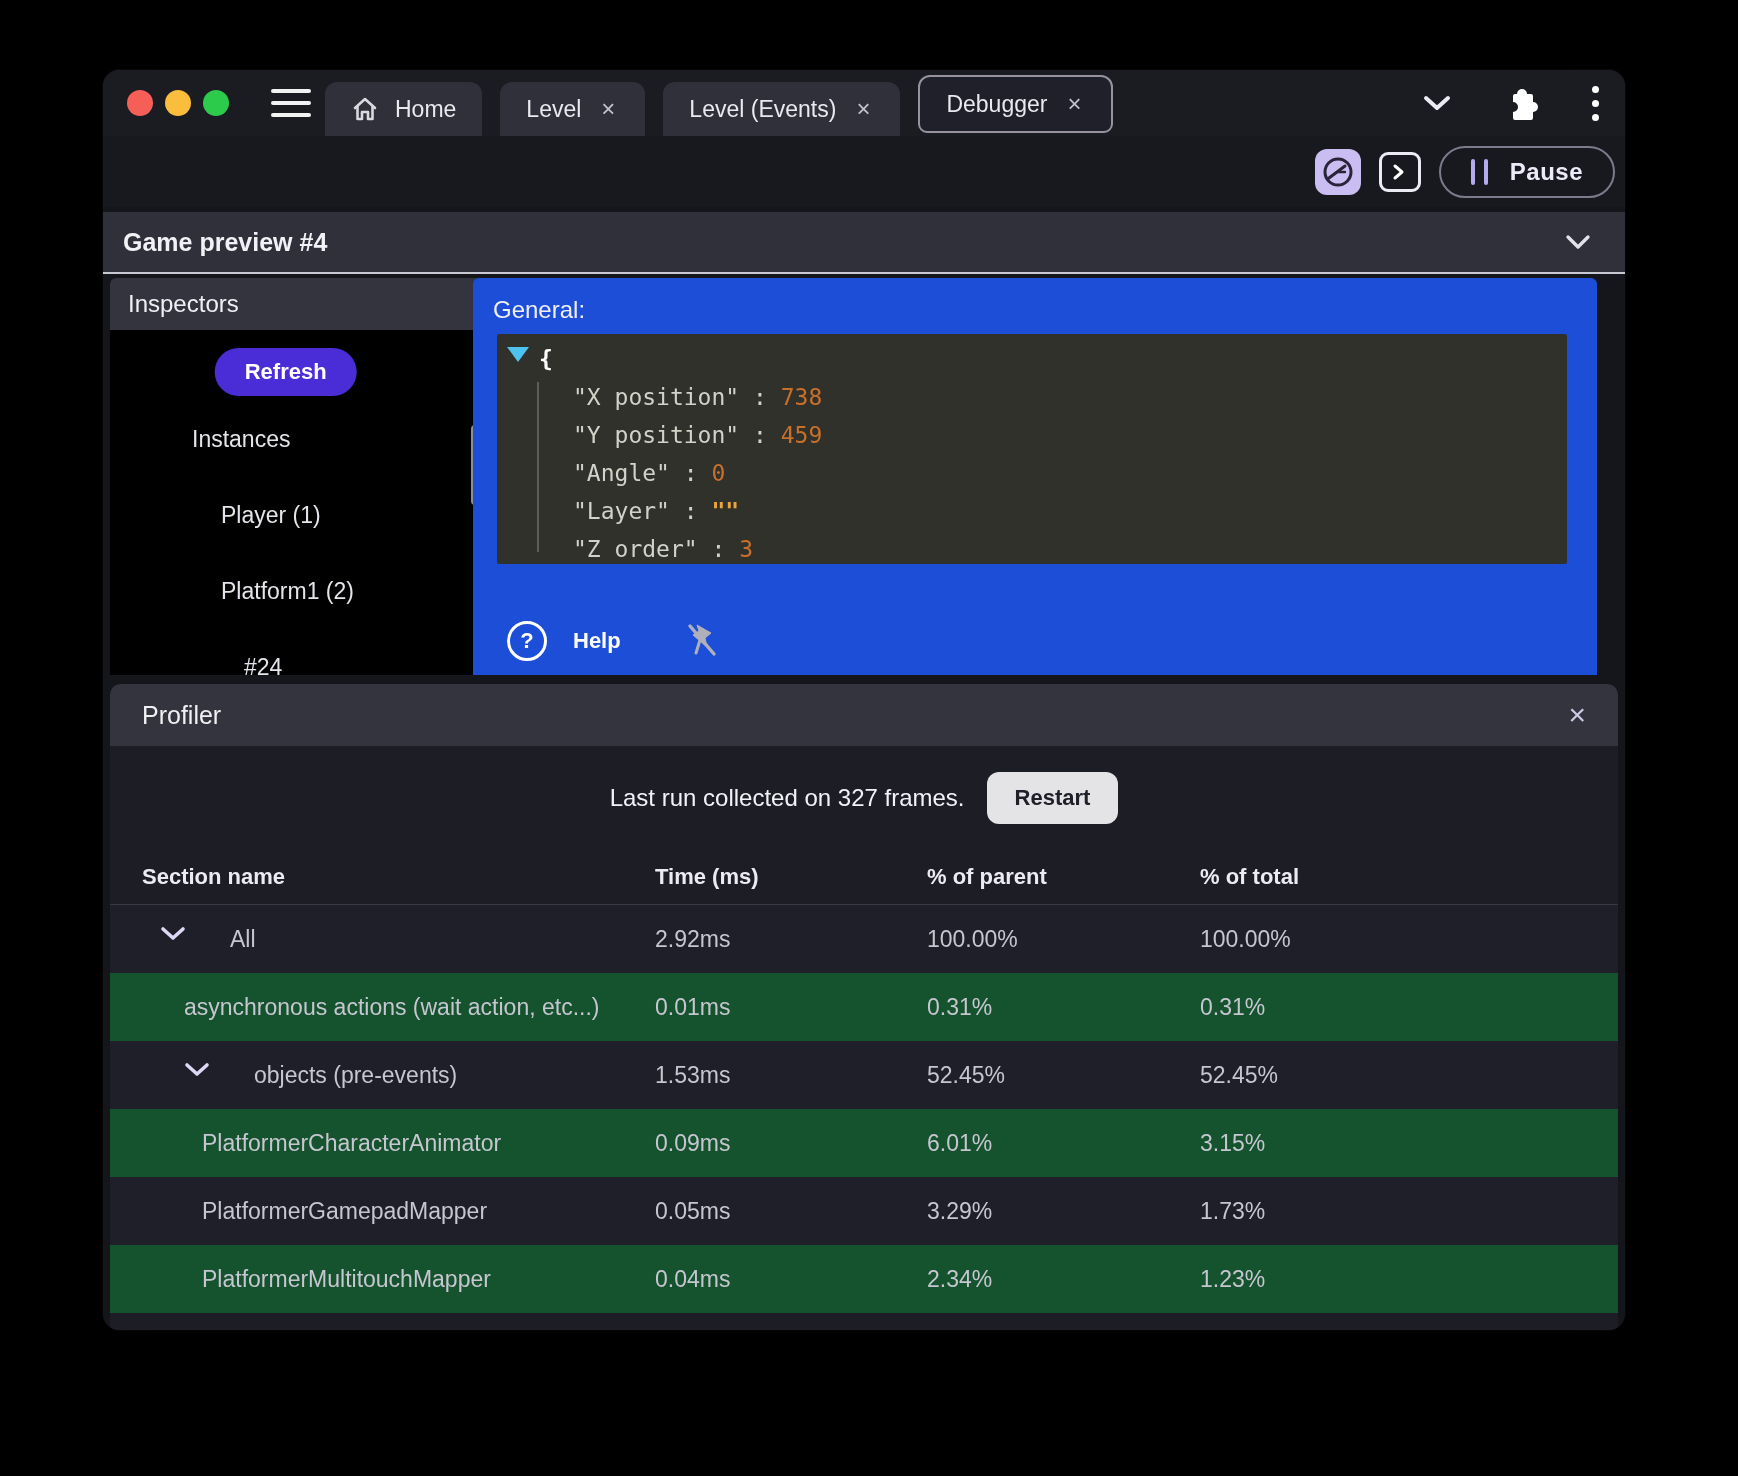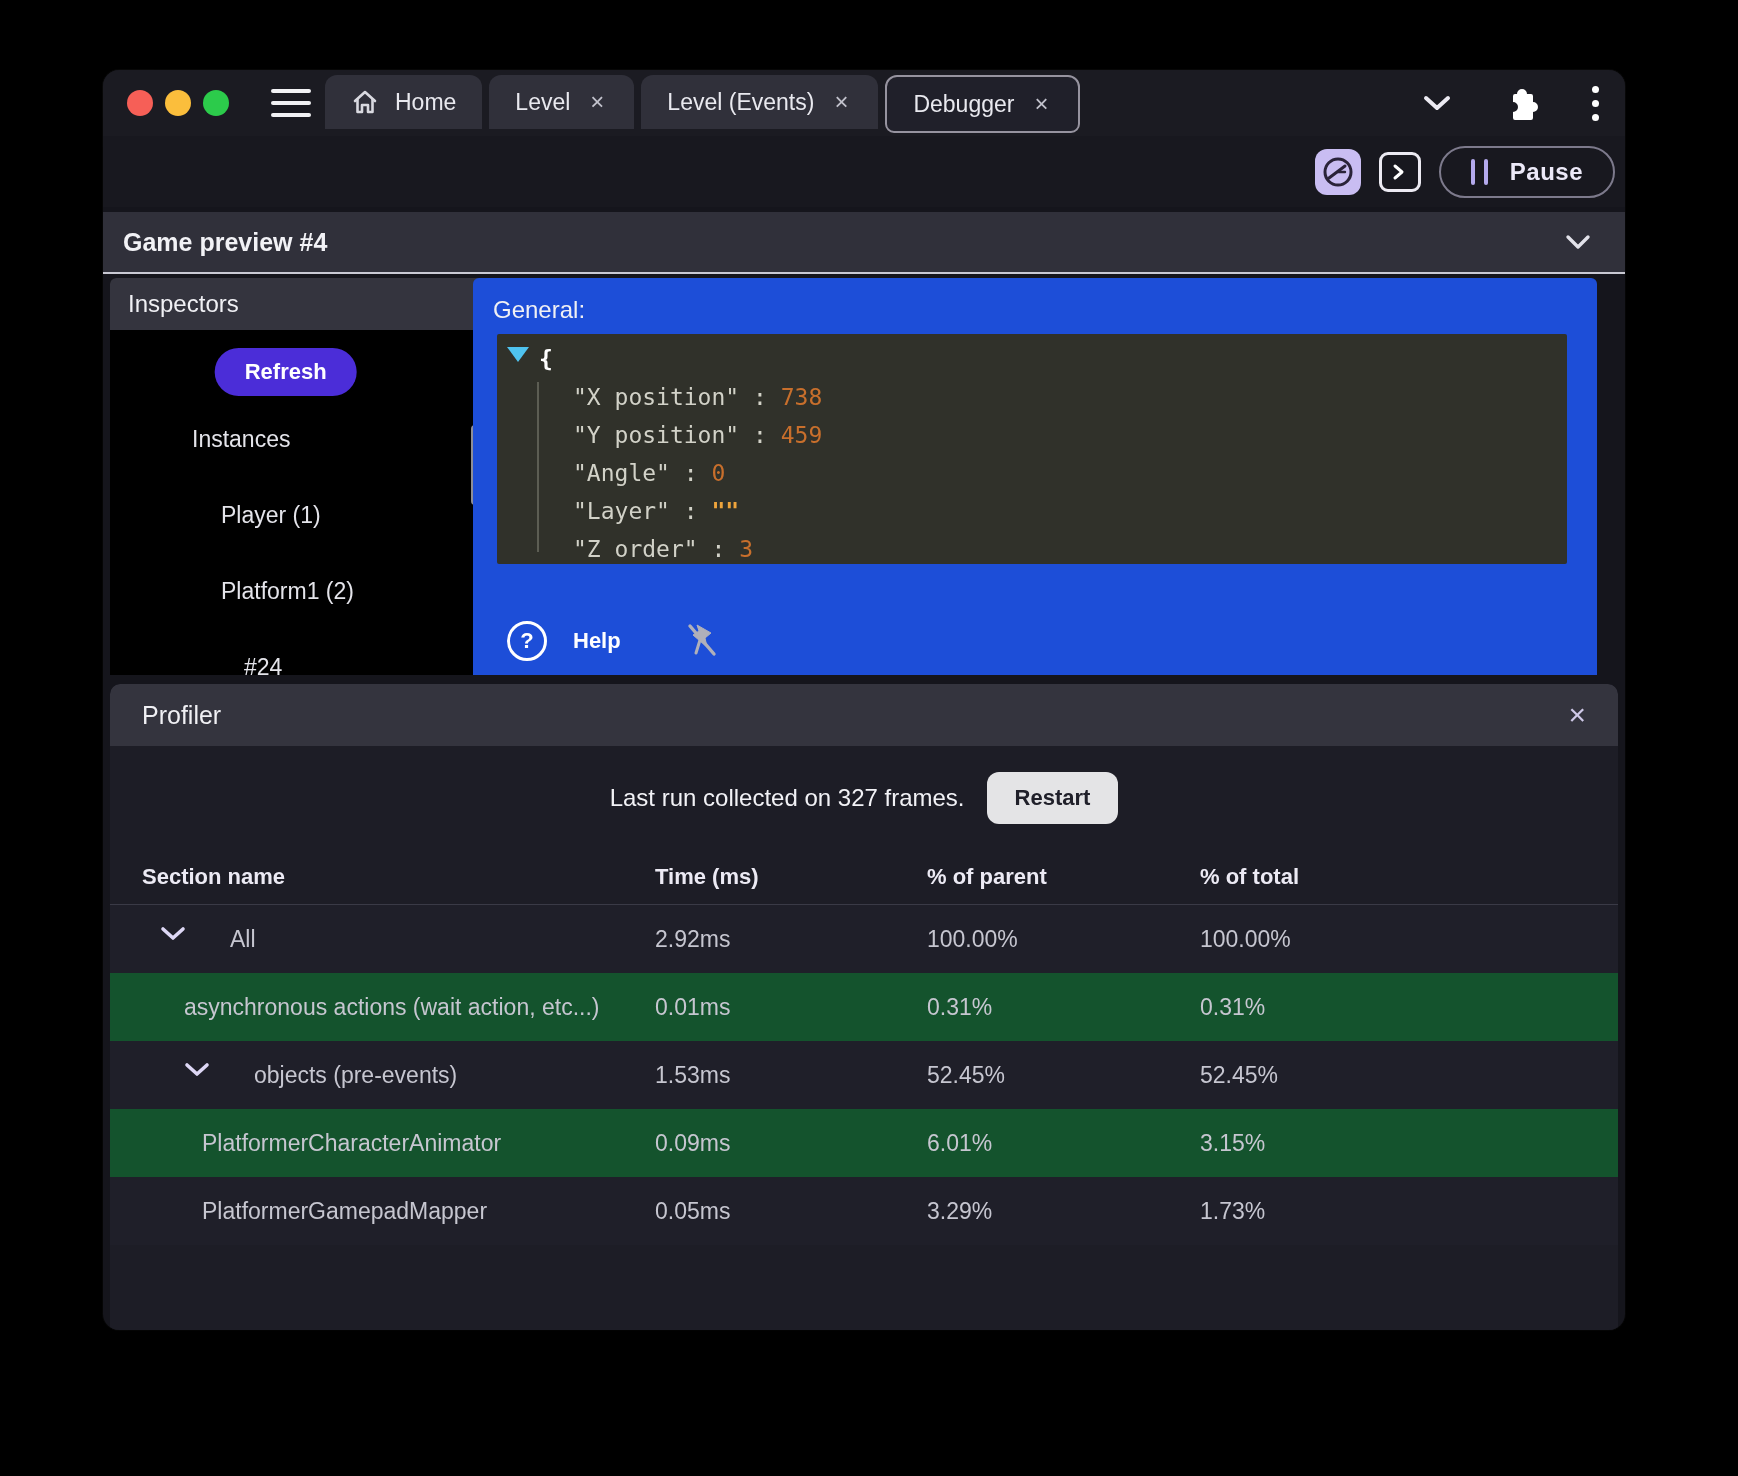--- a/index.html
+++ b/index.html
@@ -15,21 +15,21 @@
     box-shadow:0 30px 90px rgba(0,0,0,.95), 0 0 0 1px rgba(255,255,255,.04);
   }
   
   .titlebar{
     position:absolute;left:0;top:0;width:100%;height:66px;background:#1b1b22;
   }
   .lights{position:absolute;left:24px;top:20px;display:flex;gap:12px;}
   .light{width:26px;height:26px;border-radius:50%;}
   .hamburger{position:absolute;left:168px;top:19px;width:40px;height:28px;display:flex;flex-direction:column;justify-content:space-between;cursor:pointer;}
   .hamburger span{display:block;height:4px;border-radius:2px;background:#f2f2f5;}
-  .tabs{position:absolute;left:222px;bottom:0;display:flex;gap:7px;align-items:flex-start;}
+  .tabs{position:absolute;left:222px;bottom:0;display:flex;gap:18px;align-items:flex-end;}
   .tab{
     height:54px;background:#30303a;border-radius:12px 12px 0 0;
     display:flex;align-items:center;gap:16px;padding:0 26px;
     color:#e9e9ef;font-size:23px;box-sizing:border-box;cursor:pointer;white-space:nowrap;
   }
   .tab .tab-close{color:#c2c2cc;font-size:24px;line-height:1;padding:2px 4px;}
   .tab.active{
     background:#20202a;border:2px solid #96939f;border-radius:12px 12px 9px 9px;height:58px;margin-bottom:3px;
   }
   .tb-right{position:absolute;right:26px;top:0;height:66px;display:flex;align-items:center;gap:52px;}
@@ -310,16 +310,24 @@
           <div class="tcell">3.15%</div>
         </div>
         <div class="tgrid trow">
           <div class="tcell row-name" style="padding-left: 92px;">
             <span>PlatformerGamepadMapper</span>
           </div>
           <div class="tcell">0.05ms</div>
           <div class="tcell">3.29%</div>
           <div class="tcell">1.73%</div>
         </div>
+        <div class="tgrid trow alt">
+          <div class="tcell row-name" style="padding-left: 92px;">
+            <span>PlatformerMultitouchMapper</span>
+          </div>
+          <div class="tcell">0.04ms</div>
+          <div class="tcell">2.34%</div>
+          <div class="tcell">1.23%</div>
+        </div>
       </div>
   </div>
 
 </div>
 
 </body></html>

